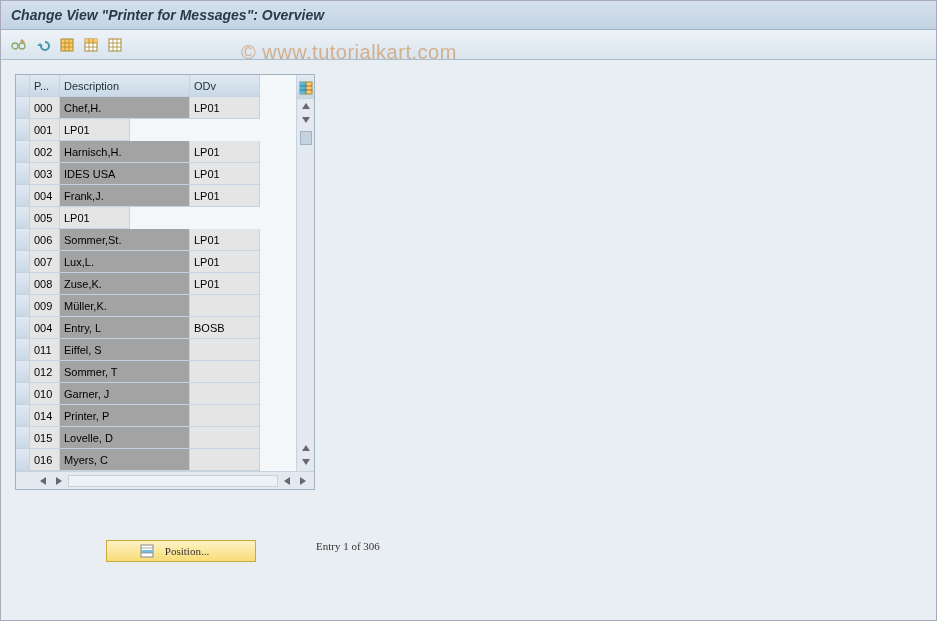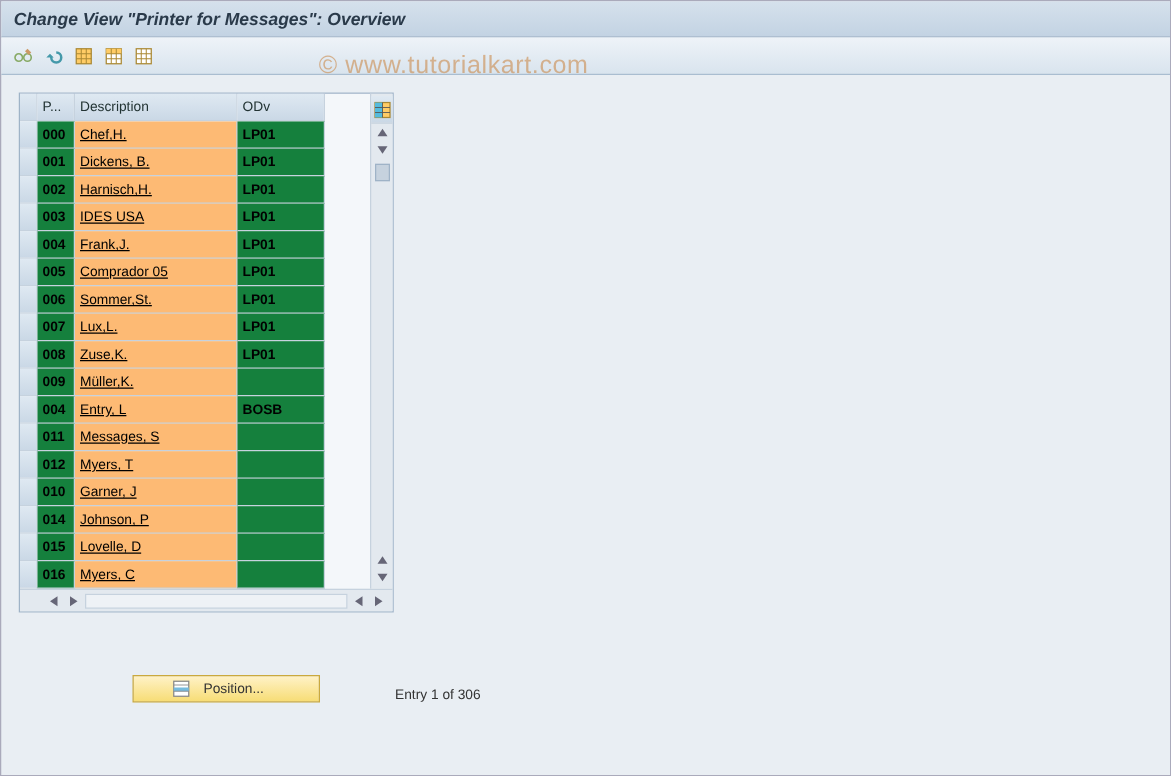--- a/index.html
+++ b/index.html
@@ -32,21 +32,21 @@
       height: 30px;
     }
     .tool-btn {
       width: 20px; height: 20px;
       display: flex; align-items: center; justify-content: center;
       border-radius: 2px;
       cursor: pointer;
     }
     .watermark {
       position: absolute;
-      left: 254px; top: 40px;
+      left: 240px; top: 40px;
       font-size: 20px;
       color: rgba(200,130,60,0.55);
       font-weight: normal;
       pointer-events: none;
       letter-spacing: 0.5px;
     }
     .content-area {
       position: relative;
       padding: 14px;
       height: calc(100% - 60px);
@@ -82,22 +82,22 @@
       color: #233;
       font-weight: normal;
       cursor: pointer;
     }
     .col-sel { width: 14px; background: linear-gradient(#dfe9f2,#cad8e6); padding:0;}
     .col-p   { width: 30px; }
     .col-desc{ width: 130px; }
     .col-odv { width: 70px; }
     .row { display:flex; }
     .td.col-sel { cursor:pointer; }
-    .td.col-p, .td.col-odv { background:#15803d;font-weight:bold; }
-    .td.col-desc { background:#fdba74;text-decoration:underline; }
+    .td.col-p, .td.col-odv { background:#e5e5e5; }
+    .td.col-desc { background:#a3a3a3; }
     .vscroll {
       width: 18px;
       background:#e3e9ef;
       border-left:1px solid #c6d2de;
       display:flex; flex-direction:column; align-items:center;
       padding:2px 0;
     }
     .vscroll .arrow, .hscroll .arrow {
       width:14px;height:14px;
       display:flex;align-items:center;justify-content:center;
@@ -108,21 +108,21 @@
       margin-top:4px; cursor:pointer;
     }
     .hscroll {
       height:18px; background:#e3e9ef; border-top:1px solid #c6d2de;
       display:flex; align-items:center; padding:0 4px; gap:2px;
     }
     .hscroll .track { flex:1; height:12px; background:#eef2f6; border:1px solid #c6d2de;}
     .footer {
       position:absolute;
       left:105px; top:480px;
-      display:flex; align-items:flex-end; gap:60px;
+      display:flex; align-items:flex-start; gap:60px;font-family:Liberation Serif, serif;
     }
     .position-btn {
       background: linear-gradient(#fff2c7,#f7dd76);
       border:1px solid #caa93e;
       padding:2px 18px 2px 4px;
       height:22px;
       display:flex; align-items:center; gap:10px;
       cursor:pointer;
       min-width:150px;
       justify-content:center;
@@ -195,21 +195,20 @@
         <div class="table-body" id="tbody">
             <div class="row">
               <div class="td col-sel"></div>
               <div class="td col-p">000</div>
               <div class="td col-desc">Chef,H.</div>
               <div class="td col-odv">LP01</div>
             </div>
             <div class="row">
               <div class="td col-sel"></div>
               <div class="td col-p">001</div>
-              <div class="td col-desc">Dickens, B.</div>
               <div class="td col-odv">LP01</div>
             </div>
             <div class="row">
               <div class="td col-sel"></div>
               <div class="td col-p">002</div>
               <div class="td col-desc">Harnisch,H.</div>
               <div class="td col-odv">LP01</div>
             </div>
             <div class="row">
               <div class="td col-sel"></div>
@@ -219,21 +218,20 @@
             </div>
             <div class="row">
               <div class="td col-sel"></div>
               <div class="td col-p">004</div>
               <div class="td col-desc">Frank,J.</div>
               <div class="td col-odv">LP01</div>
             </div>
             <div class="row">
               <div class="td col-sel"></div>
               <div class="td col-p">005</div>
-              <div class="td col-desc">Comprador 05</div>
               <div class="td col-odv">LP01</div>
             </div>
             <div class="row">
               <div class="td col-sel"></div>
               <div class="td col-p">006</div>
               <div class="td col-desc">Sommer,St.</div>
               <div class="td col-odv">LP01</div>
             </div>
             <div class="row">
               <div class="td col-sel"></div>
@@ -255,39 +253,39 @@
             </div>
             <div class="row">
               <div class="td col-sel"></div>
               <div class="td col-p">004</div>
               <div class="td col-desc">Entry, L</div>
               <div class="td col-odv">BOSB</div>
             </div>
             <div class="row">
               <div class="td col-sel"></div>
               <div class="td col-p">011</div>
-              <div class="td col-desc">Messages, S</div>
+              <div class="td col-desc">Eiffel, S</div>
               <div class="td col-odv"></div>
             </div>
             <div class="row">
               <div class="td col-sel"></div>
               <div class="td col-p">012</div>
-              <div class="td col-desc">Myers, T</div>
+              <div class="td col-desc">Sommer, T</div>
               <div class="td col-odv"></div>
             </div>
             <div class="row">
               <div class="td col-sel"></div>
               <div class="td col-p">010</div>
               <div class="td col-desc">Garner, J</div>
               <div class="td col-odv"></div>
             </div>
             <div class="row">
               <div class="td col-sel"></div>
               <div class="td col-p">014</div>
-              <div class="td col-desc">Johnson, P</div>
+              <div class="td col-desc">Printer, P</div>
               <div class="td col-odv"></div>
             </div>
             <div class="row">
               <div class="td col-sel"></div>
               <div class="td col-p">015</div>
               <div class="td col-desc">Lovelle, D</div>
               <div class="td col-odv"></div>
             </div>
             <div class="row">
               <div class="td col-sel"></div>

